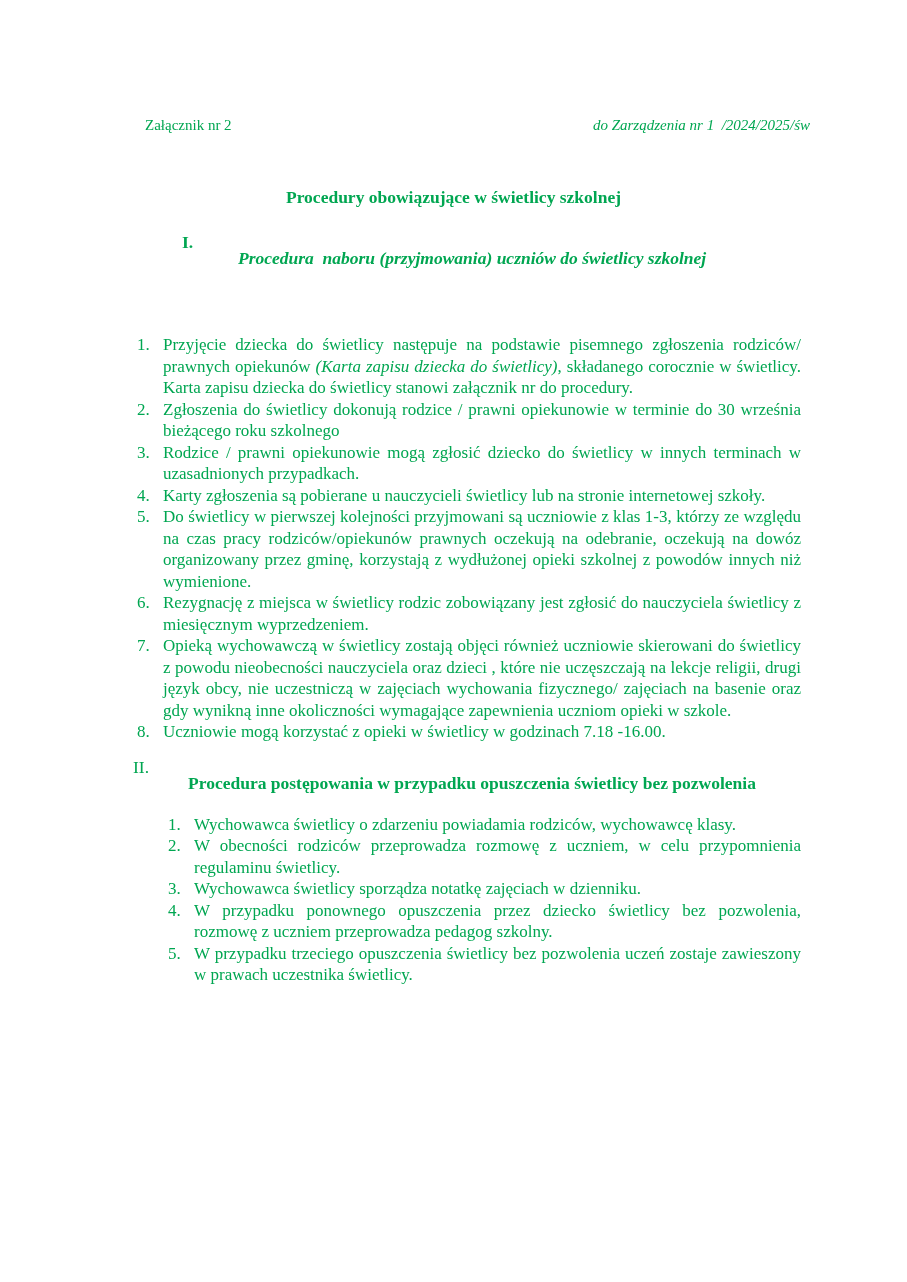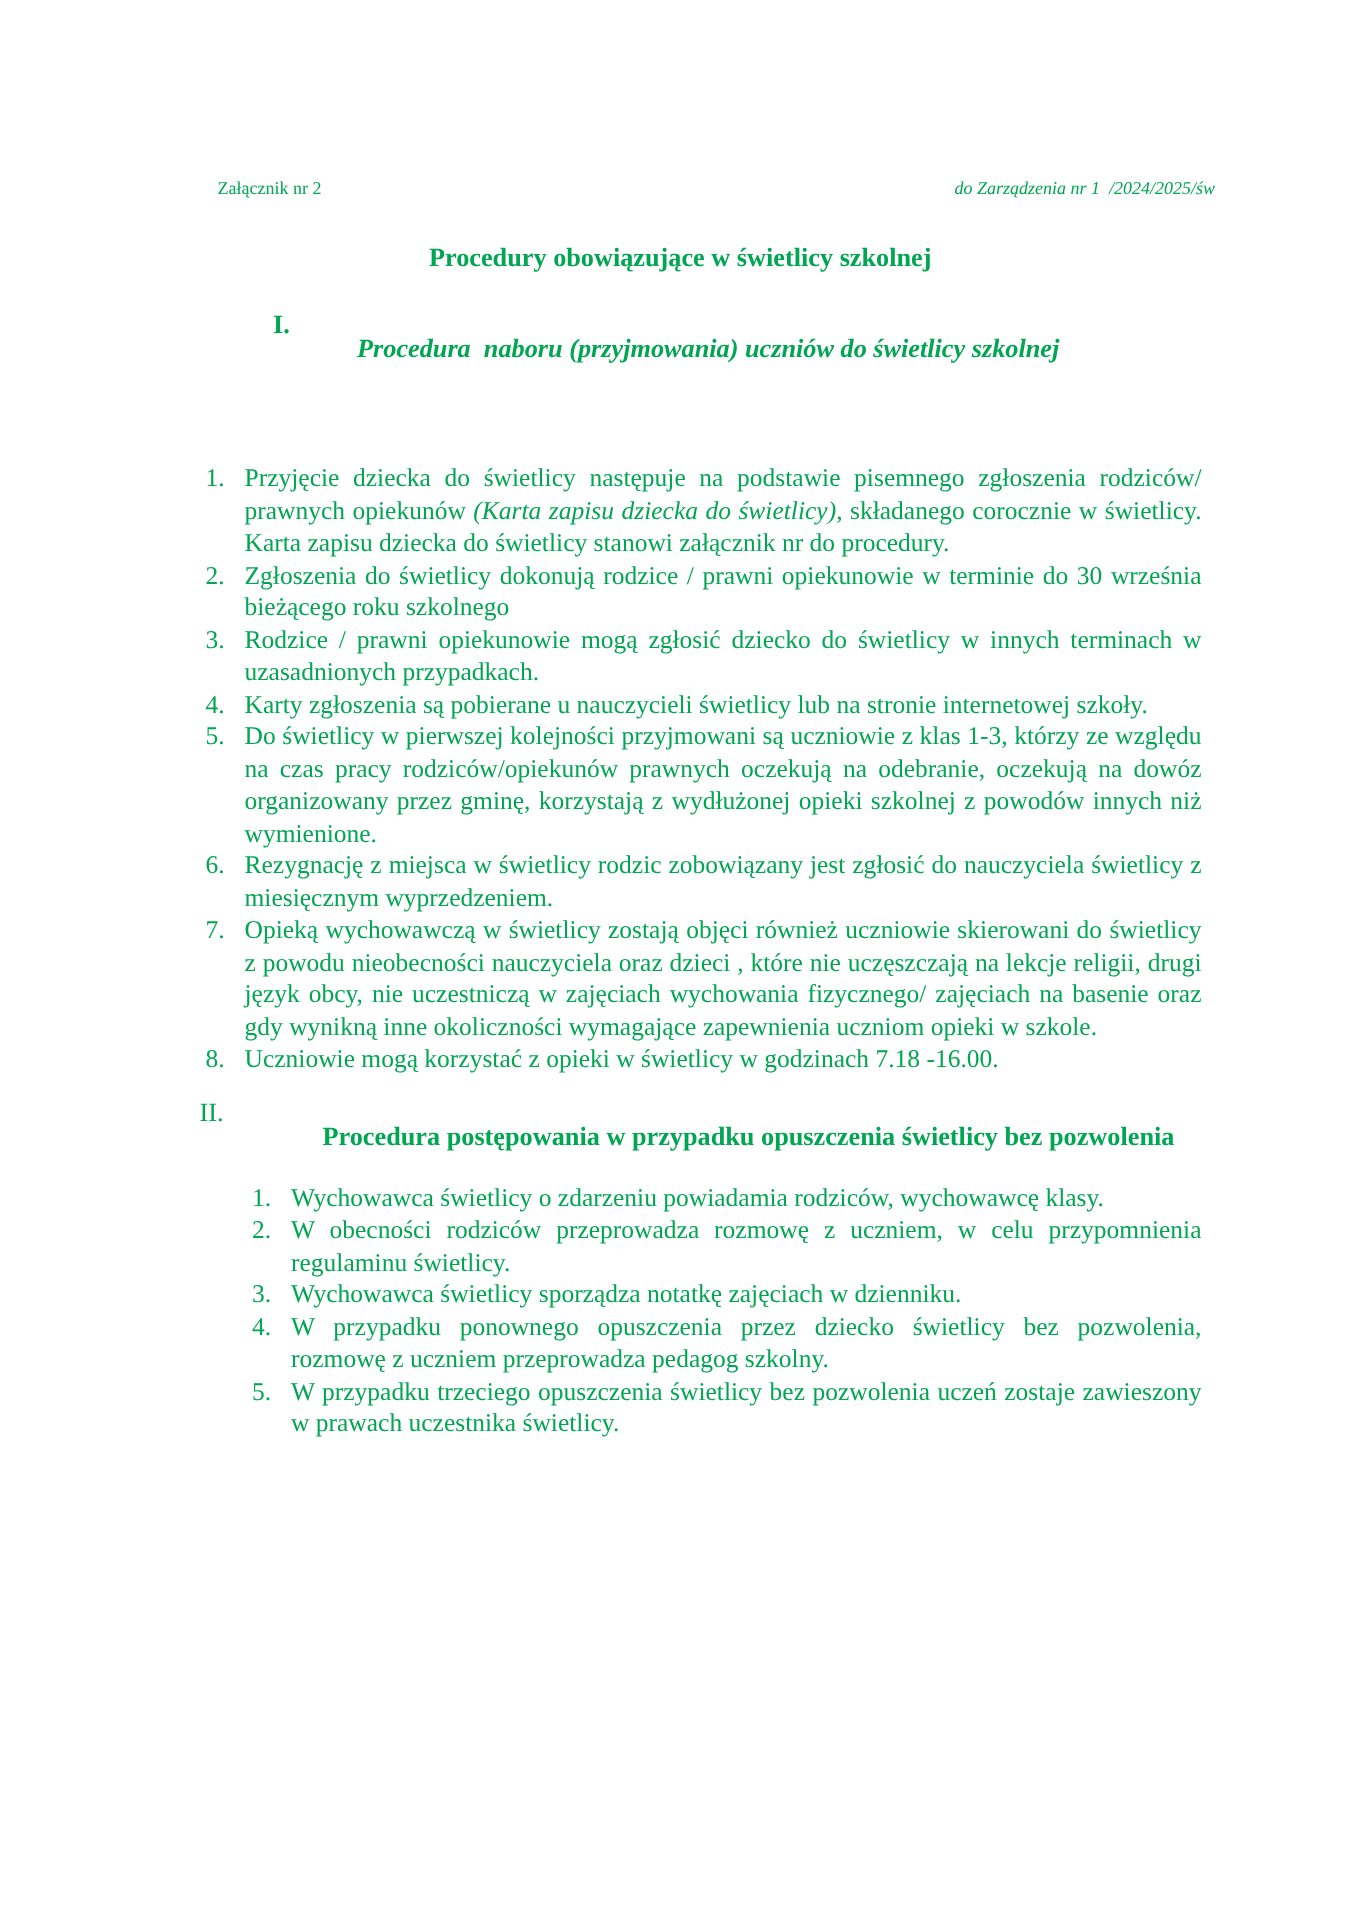--- a/index.html
+++ b/index.html
@@ -10,42 +10,42 @@
     overflow: hidden;
     font-family: "Liberation Serif", serif;
     color: #00a651;
   }
   .page { position: relative; width: 907px; height: 1282px; background: #ffffff; }
 
   .header-row {
     display: flex;
     justify-content: space-between;
     margin: 116px 97px 0 145px;
-    font-size: 12px;
+    font-size: 15px;
     line-height: 18px;
   }
   .pre { white-space: pre-wrap; font-style: italic; }
 
   .doc-title {
-    margin-top: 27px;
+    margin-top: 53px;
     text-align: center;
     font-weight: bold;
     font-size: 17.5px;
     line-height: 21px;
   }
 
   .sec-heading {
     display: flex;
     font-size: 17.5px;
     line-height: 21px;
   }
   .sec-heading .heading-text { font-weight: bold; margin-top: 16px; }
   .sec1 { margin: 24px 100px 0 182px; }
   .sec1 .numeral { width: 56px; flex: none; font-weight: bold; }
-  .sec2 { margin: 14px 100px 0 133px; gap: 27px; }
+  .sec2 { margin: 14px 100px 0 133px; }
   .sec2 .numeral { width: 55px; flex: none; font-weight: normal; }
 
   .list {
     font-size: 17px;
     line-height: 21.5px;
   }
   .list1 { margin: 65px 106px 0 137px; }
   .list2 { margin: 20px 106px 0 168px; }
   .item { display: flex; }
   .item .num { width: 26px; flex: none; }

